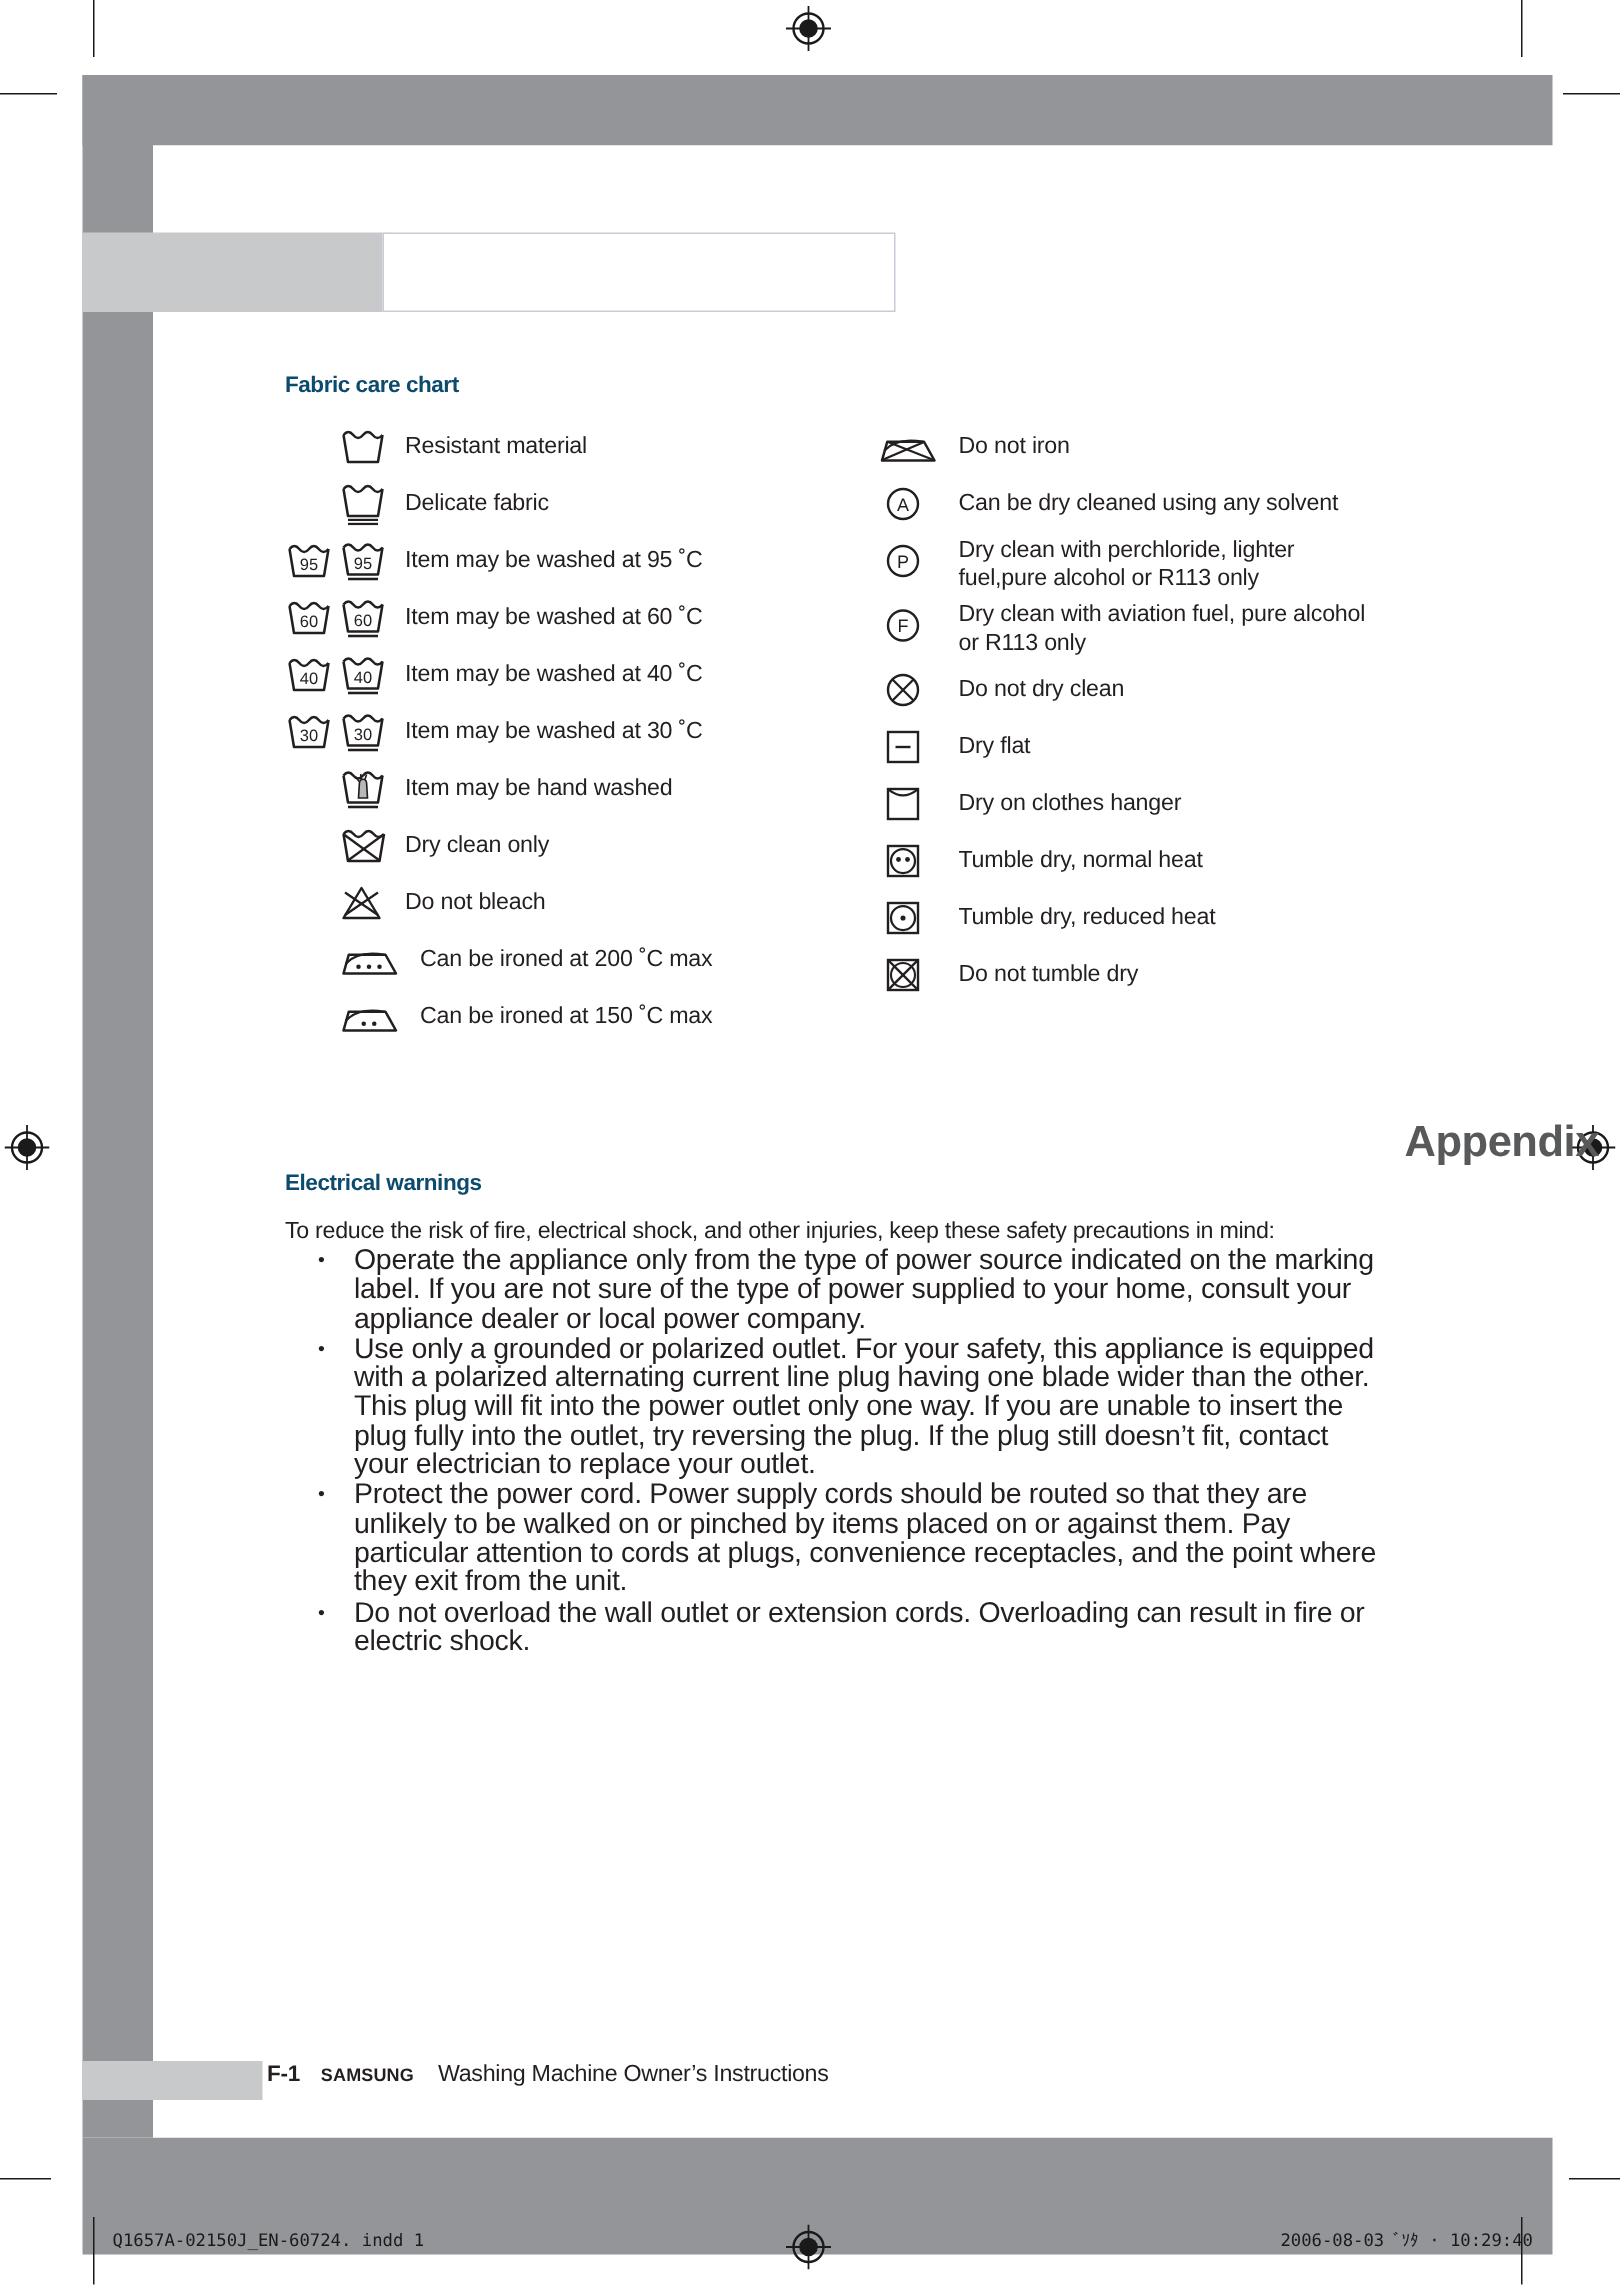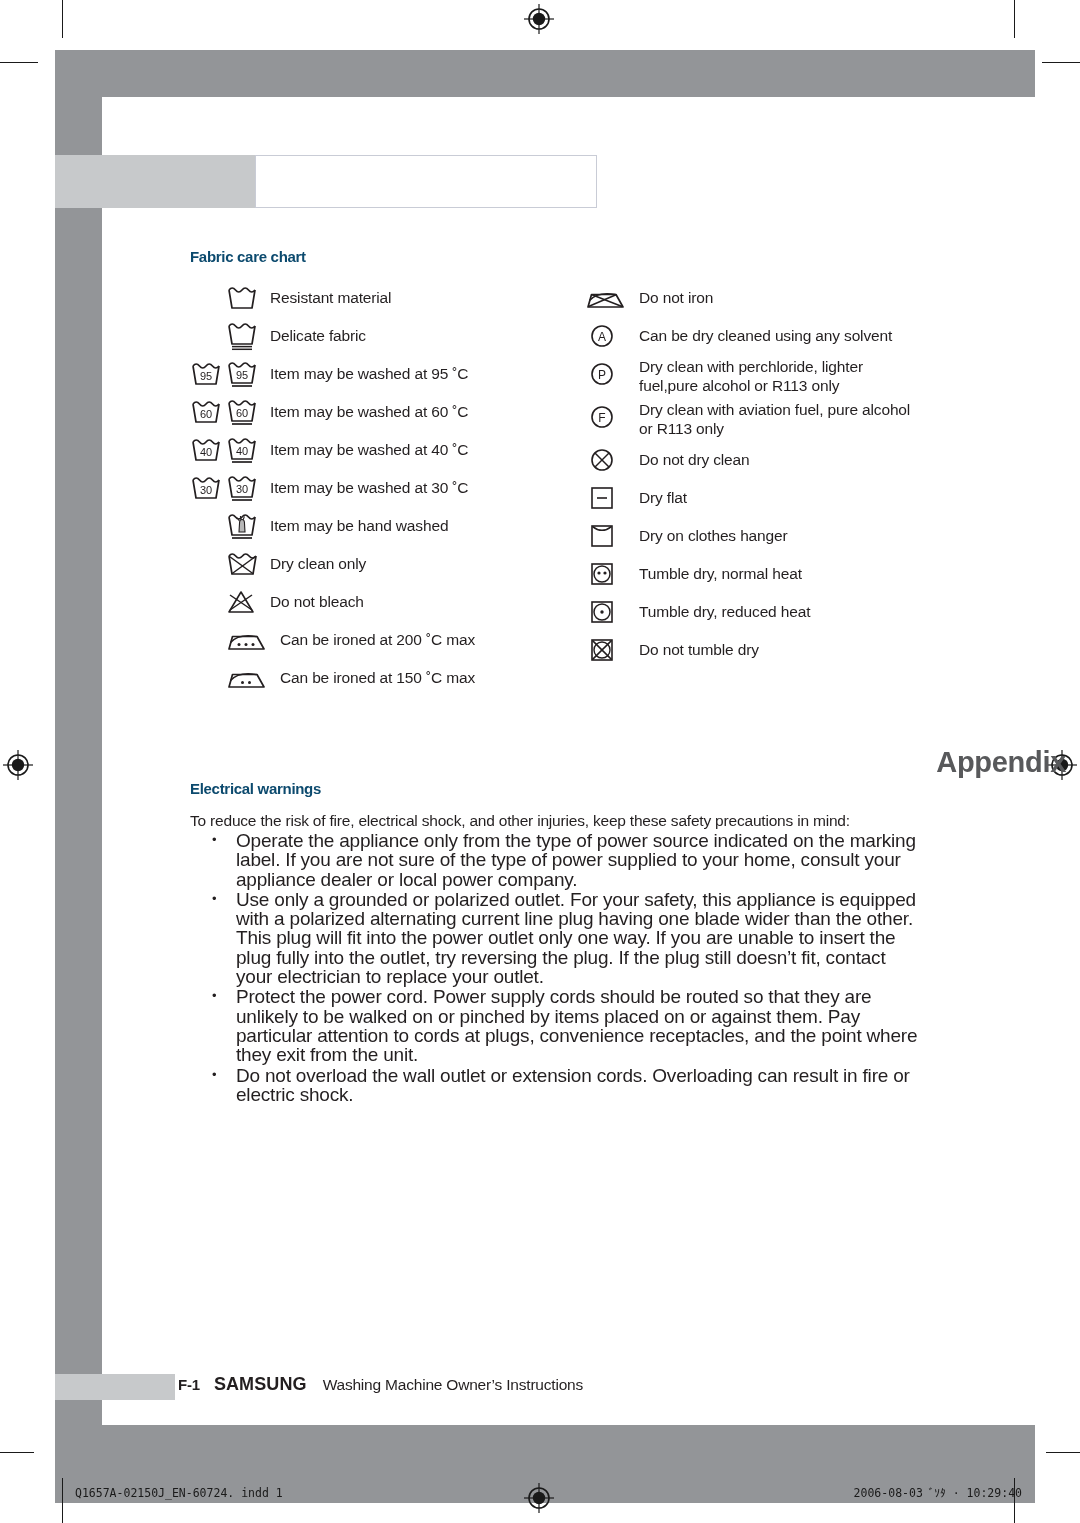--- a/index.html
+++ b/index.html
@@ -153,21 +153,21 @@
   
   .footer {
     position: absolute;
     left: 178px; top: 1374px;
     display: flex;
     align-items: baseline;
     gap: 10px;
     white-space: nowrap;
   }
   .footer .pg   { font-size: 15px; font-weight: bold; letter-spacing: -0.2px; }
-  .footer .brand{ font-size: 18px; font-weight: bold; letter-spacing: 0.1px; margin-left: 4px;}
+  .footer .brand{ font-size: 12px; font-weight: bold; letter-spacing: 0.1px; margin-left: 4px;}
   .footer .desc { font-size: 15.5px; letter-spacing: -0.2px; margin-left: 6px; }
 
   
   .printinfo {
     position: absolute;
     left: 0; top: 1478px;
     width: 1080px; height: 45px;
   }
   .printinfo .pi-left,
   .printinfo .pi-right {

